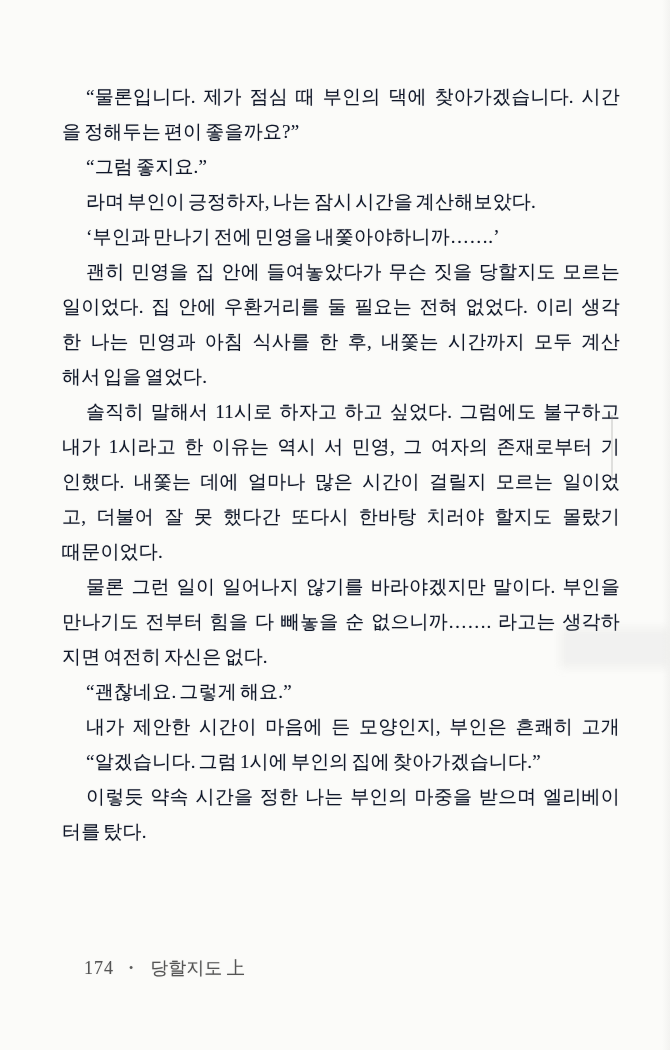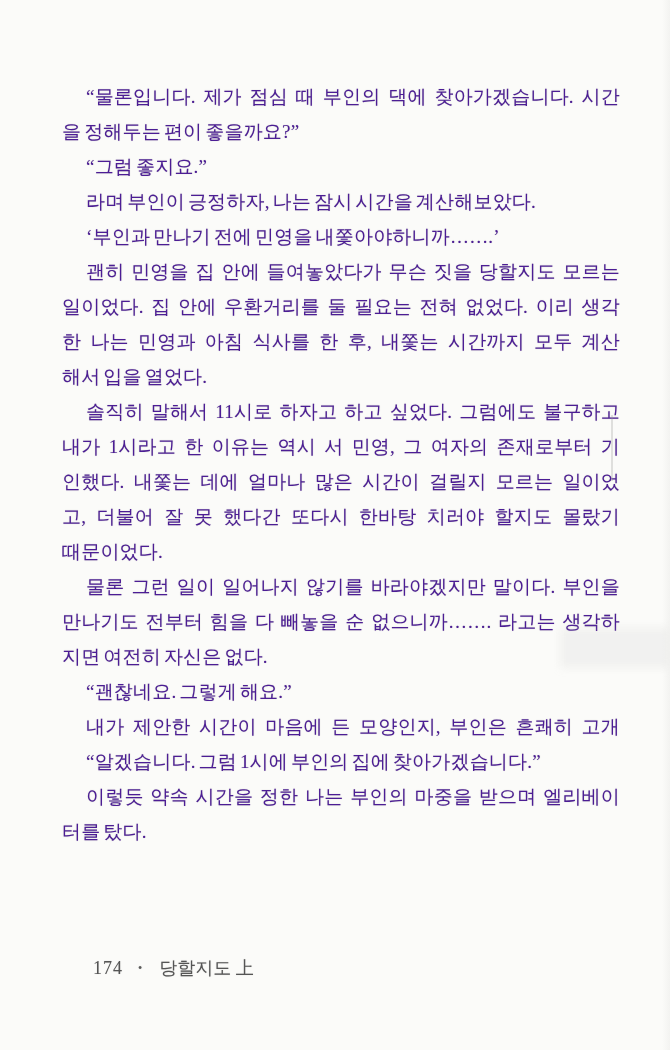--- a/index.html
+++ b/index.html
@@ -49,21 +49,20 @@
     font-size: 18px;
     line-height: 30px;
     color: #555555;
     text-shadow: 0 0 1px rgba(110,110,110,0.4);
     padding-left: 22px;
     display: flex;
     align-items: center;
   }
   .footer .page-num {
     letter-spacing: 1px;
-    margin-left: 9px;
   }
   .footer .bullet {
     font-size: 12px;
     margin: 0 17px 0 15px;
     color: #5a5a5a;
   }
   .scan-artifact-line {
     position: absolute;
     left: 611px;
     top: 415px;
@@ -88,21 +87,21 @@
     width: 8px;
     height: 1050px;
     background: linear-gradient(to right, rgba(240,240,238,0), rgba(228,228,226,0.35));
   }
 </style>
 </head>
 <body style="background: rgb(251, 251, 249);">
 
 <div class="page">
 
-  <div class="text-block" style="color: #4c1d95;">
+  <div class="text-block" style="color: #0f172a;">
       <div class="line indent justify">“물론입니다. 제가 점심 때 부인의 댁에 찾아가겠습니다. 시간</div>
       <div class="line">을 정해두는 편이 좋을까요?”</div>
       <div class="line indent">“그럼 좋지요.”</div>
       <div class="line indent">라며 부인이 긍정하자, 나는 잠시 시간을 계산해보았다.</div>
       <div class="line indent">‘부인과 만나기 전에 민영을 내쫓아야하니까…….’</div>
       <div class="line indent justify">괜히 민영을 집 안에 들여놓았다가 무슨 짓을 당할지도 모르는</div>
       <div class="line justify">일이었다. 집 안에 우환거리를 둘 필요는 전혀 없었다. 이리 생각</div>
       <div class="line justify">한 나는 민영과 아침 식사를 한 후, 내쫓는 시간까지 모두 계산</div>
       <div class="line">해서 입을 열었다.</div>
       <div class="line indent justify">솔직히 말해서 11시로 하자고 하고 싶었다. 그럼에도 불구하고</div>

